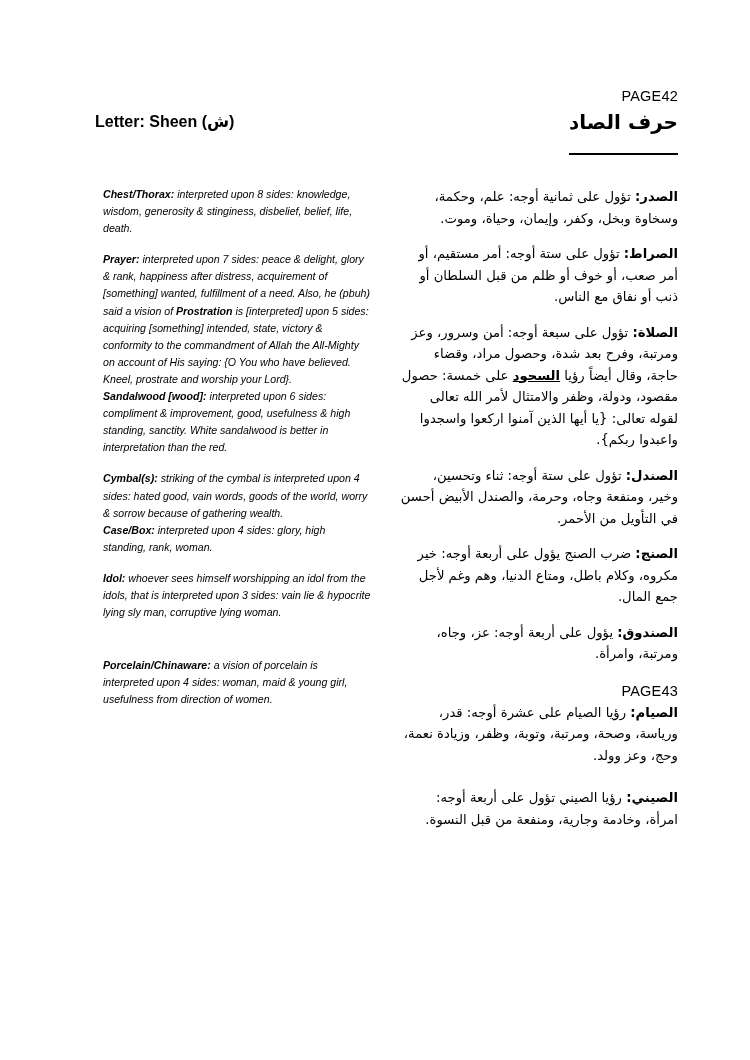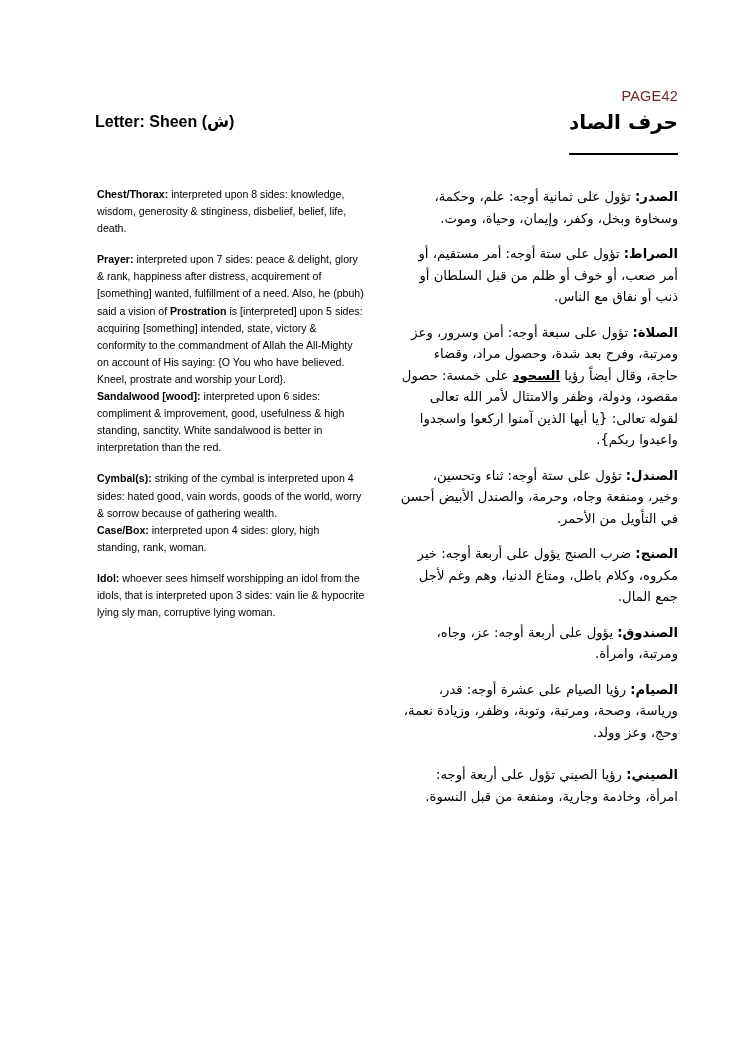--- a/index.html
+++ b/index.html
@@ -30,21 +30,21 @@
     left: 95px;
     right: 72px;
     height: 70px;
   }
   .page-number {
     position: absolute;
     right: 0;
     top: 0;
     font-size: 14.5px;
     letter-spacing: 0.2px;
-    color: #7f1d1d;
+    color: #000000;
     text-align: right;
     white-space: nowrap;
   }
   .arabic-title {
     position: absolute;
     right: 0;
     top: 22px;
     font-family: "DejaVu Sans", "Liberation Sans", sans-serif;
     font-size: 20px;
     font-weight: bold;
@@ -72,23 +72,24 @@
   .columns {
     position: absolute;
     top: 186px;
     left: 0;
     right: 0;
     bottom: 0;
   }
 
   .col-en {
     position: absolute;
-    left: 97px;
+    left: 103px;
     top: 0;
     width: 268px;
+    font-style: italic;
   }
   .col-ar {
     position: absolute;
     left: 400px;
     top: 0;
     width: 278px;
   }
 
   
   .entry-en {
@@ -166,20 +167,23 @@
         <span class="term">Case/Box:</span><span> interpreted upon 4 sides: glory, high standing, rank, woman.</span>
       </p>
 
       <p class="entry-en">
         <span class="term">Idol:</span><span> whoever sees himself worshipping an idol from the idols, that is interpreted upon 3 sides: vain lie &amp; hypocrite lying sly man, corruptive lying woman.</span>
       </p>
 
       <div class="spacer-lg"></div>
 
 
+      <p class="entry-en">
+        <span class="term">Porcelain/Chinaware:</span><span> a vision of porcelain is interpreted upon 4 sides: woman, maid &amp; young girl, usefulness from direction of women.</span>
+      </p>
 
     </div>
 
     <div class="col-ar">
 
       <p class="entry-ar">
         <span class="term">الصدر:</span><span> تؤول على ثمانية أوجه: علم، وحكمة، وسخاوة وبخل، وكفر، وإيمان، وحياة، وموت.</span>
       </p>
 
       <p class="entry-ar">
@@ -196,20 +200,21 @@
 
       <p class="entry-ar">
         <span class="term">الصنج:</span><span> ضرب الصنج يؤول على أربعة أوجه: خير مكروه، وكلام باطل، ومتاع الدنيا، وهم وغم لأجل جمع المال.</span>
       </p>
 
       <p class="entry-ar">
         <span class="term">الصندوق:</span><span> يؤول على أربعة أوجه: عز، وجاه، ومرتبة، وامرأة.</span>
       </p>
 
 
+      <div class="page-break">PAGE43</div>
 
       <p class="entry-ar">
         <span class="term">الصيام:</span><span> رؤيا الصيام على عشرة أوجه: قدر، ورياسة، وصحة، ومرتبة، وتوبة، وظفر، وزيادة نعمة، وحج، وعز وولد.</span>
       </p>
 
       <div class="spacer-sm"></div>
 
       <p class="entry-ar">
         <span class="term">الصيني:</span><span> رؤيا الصيني تؤول على أربعة أوجه: امرأة، وخادمة وجارية، ومنفعة من قبل النسوة.</span>
       </p>

